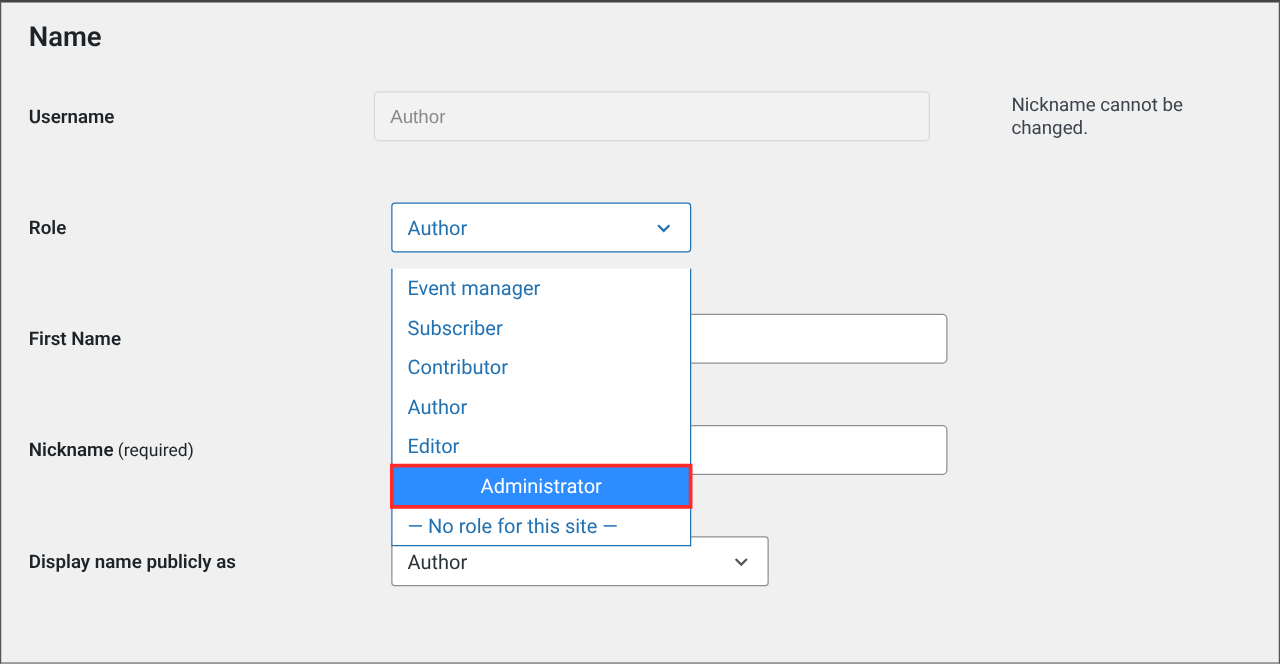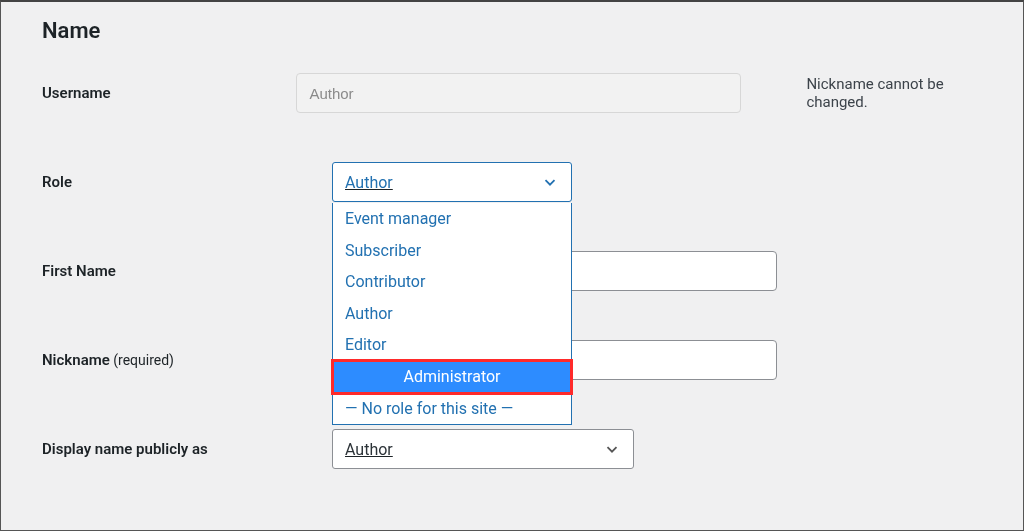--- a/index.html
+++ b/index.html
@@ -11,21 +11,21 @@
       color: #1d2327;
       overflow: hidden;
       position: relative;
     }
     .panel {
       background: #f0f0f1;
       border: 1px solid #555;
       border-top: 2px solid #444;
       width: 100%;
       height: 100%;
-      padding: 10px 41px;
+      padding: 10px 22px;
       position: relative;
     }
     h2.section-title {
       font-size: 22px;
       font-weight: 600;
       margin: 6px 0 30px 0;
       color: #1d2327;
     }
     .row {
       display: flex;
@@ -41,21 +41,20 @@
       padding-right: 20px;
     }
     .required-note {
       font-weight: 400;
       font-size: 14px;
     }
     .field-col {
       flex: 0 0 auto;
       width: 496px;
       position: relative;
-      text-decoration: underline;
     }
     .hint-col {
       padding-left: 14px;
       font-size: 15px;
       color: #3c434a;
     }
     input[type="text"].disabled-input {
       width: 445px;
       height: 40px;
       padding: 0 12px;
@@ -92,21 +91,21 @@
     }
     .select-box.grey {
       width: 302px;
       border-color: #8c8f94;
       color: #2c3338;
     }
     .chevron { display: inline-flex; }
     .chevron svg { width: 18px; height: 18px; }
     .dropdown {
       position: absolute;
-      top: 40px;
+      top: 52px;
       left: -1px;
       width: 240px;
       border-left: 1px solid #2271b1;
       border-right: 1px solid #2271b1;
       border-bottom: 1px solid #2271b1;
       background: #fff;
       z-index: 20;
     }
     .dropdown-item {
       padding: 3px 12px;

